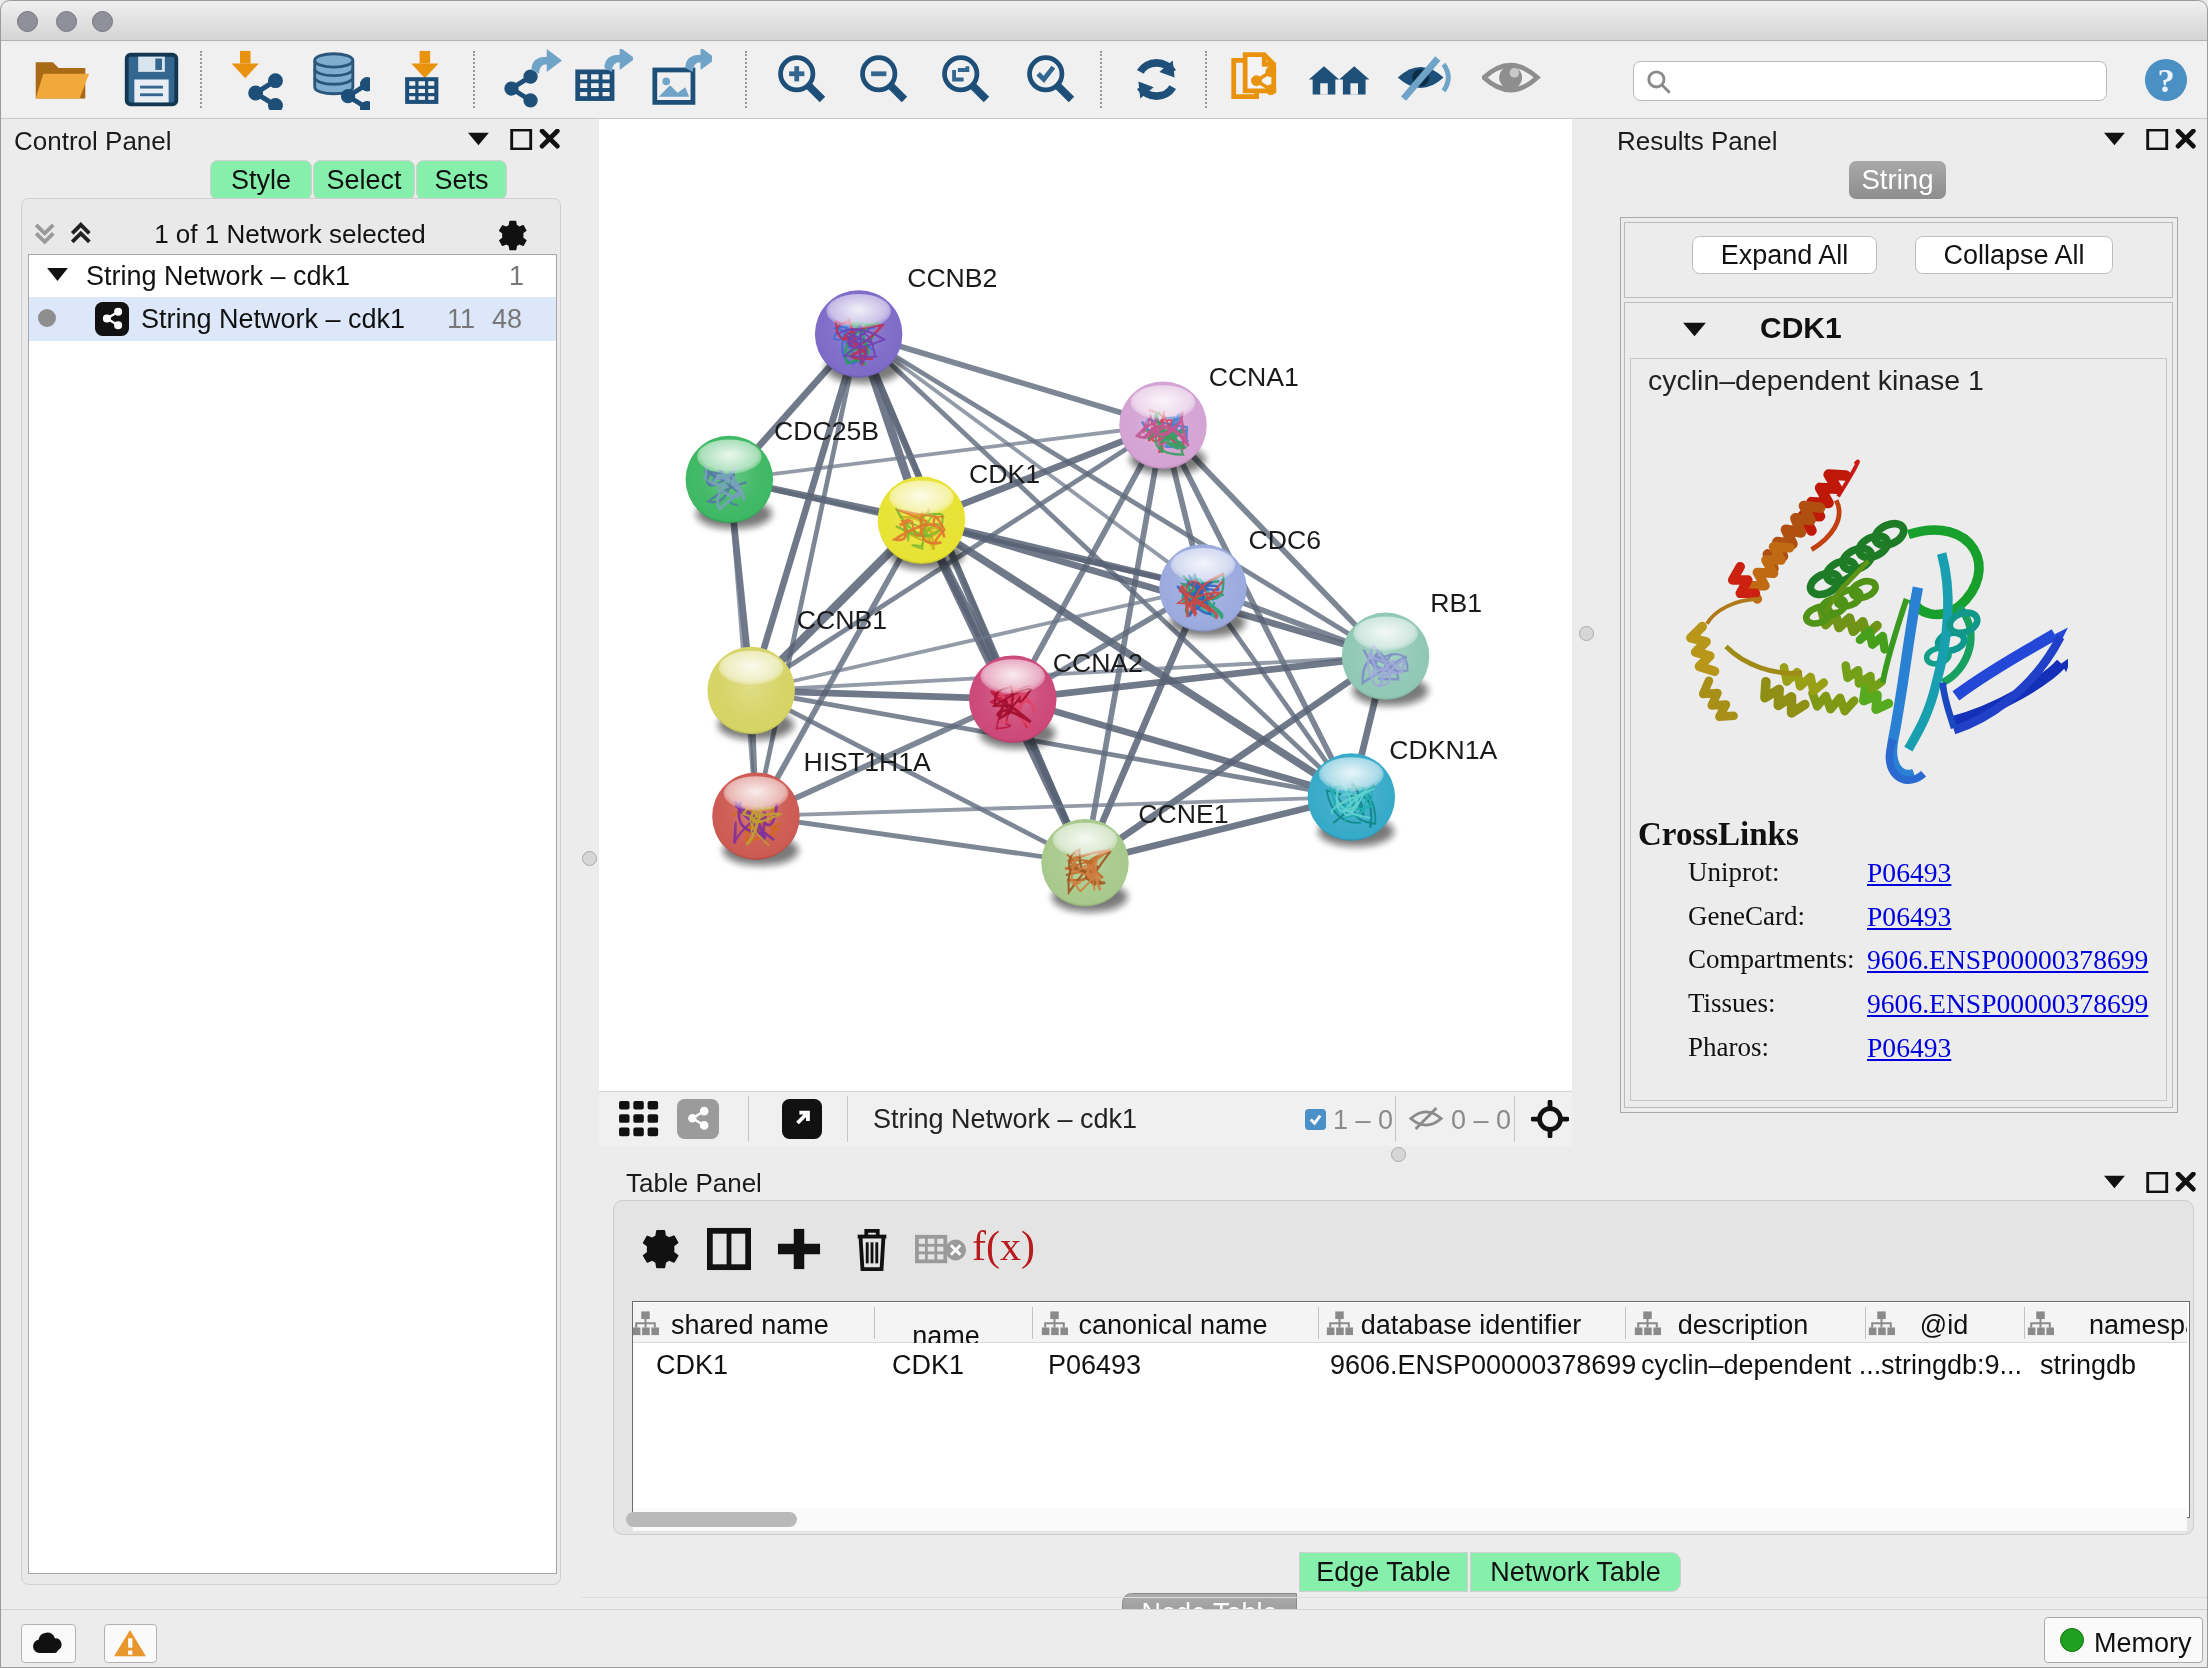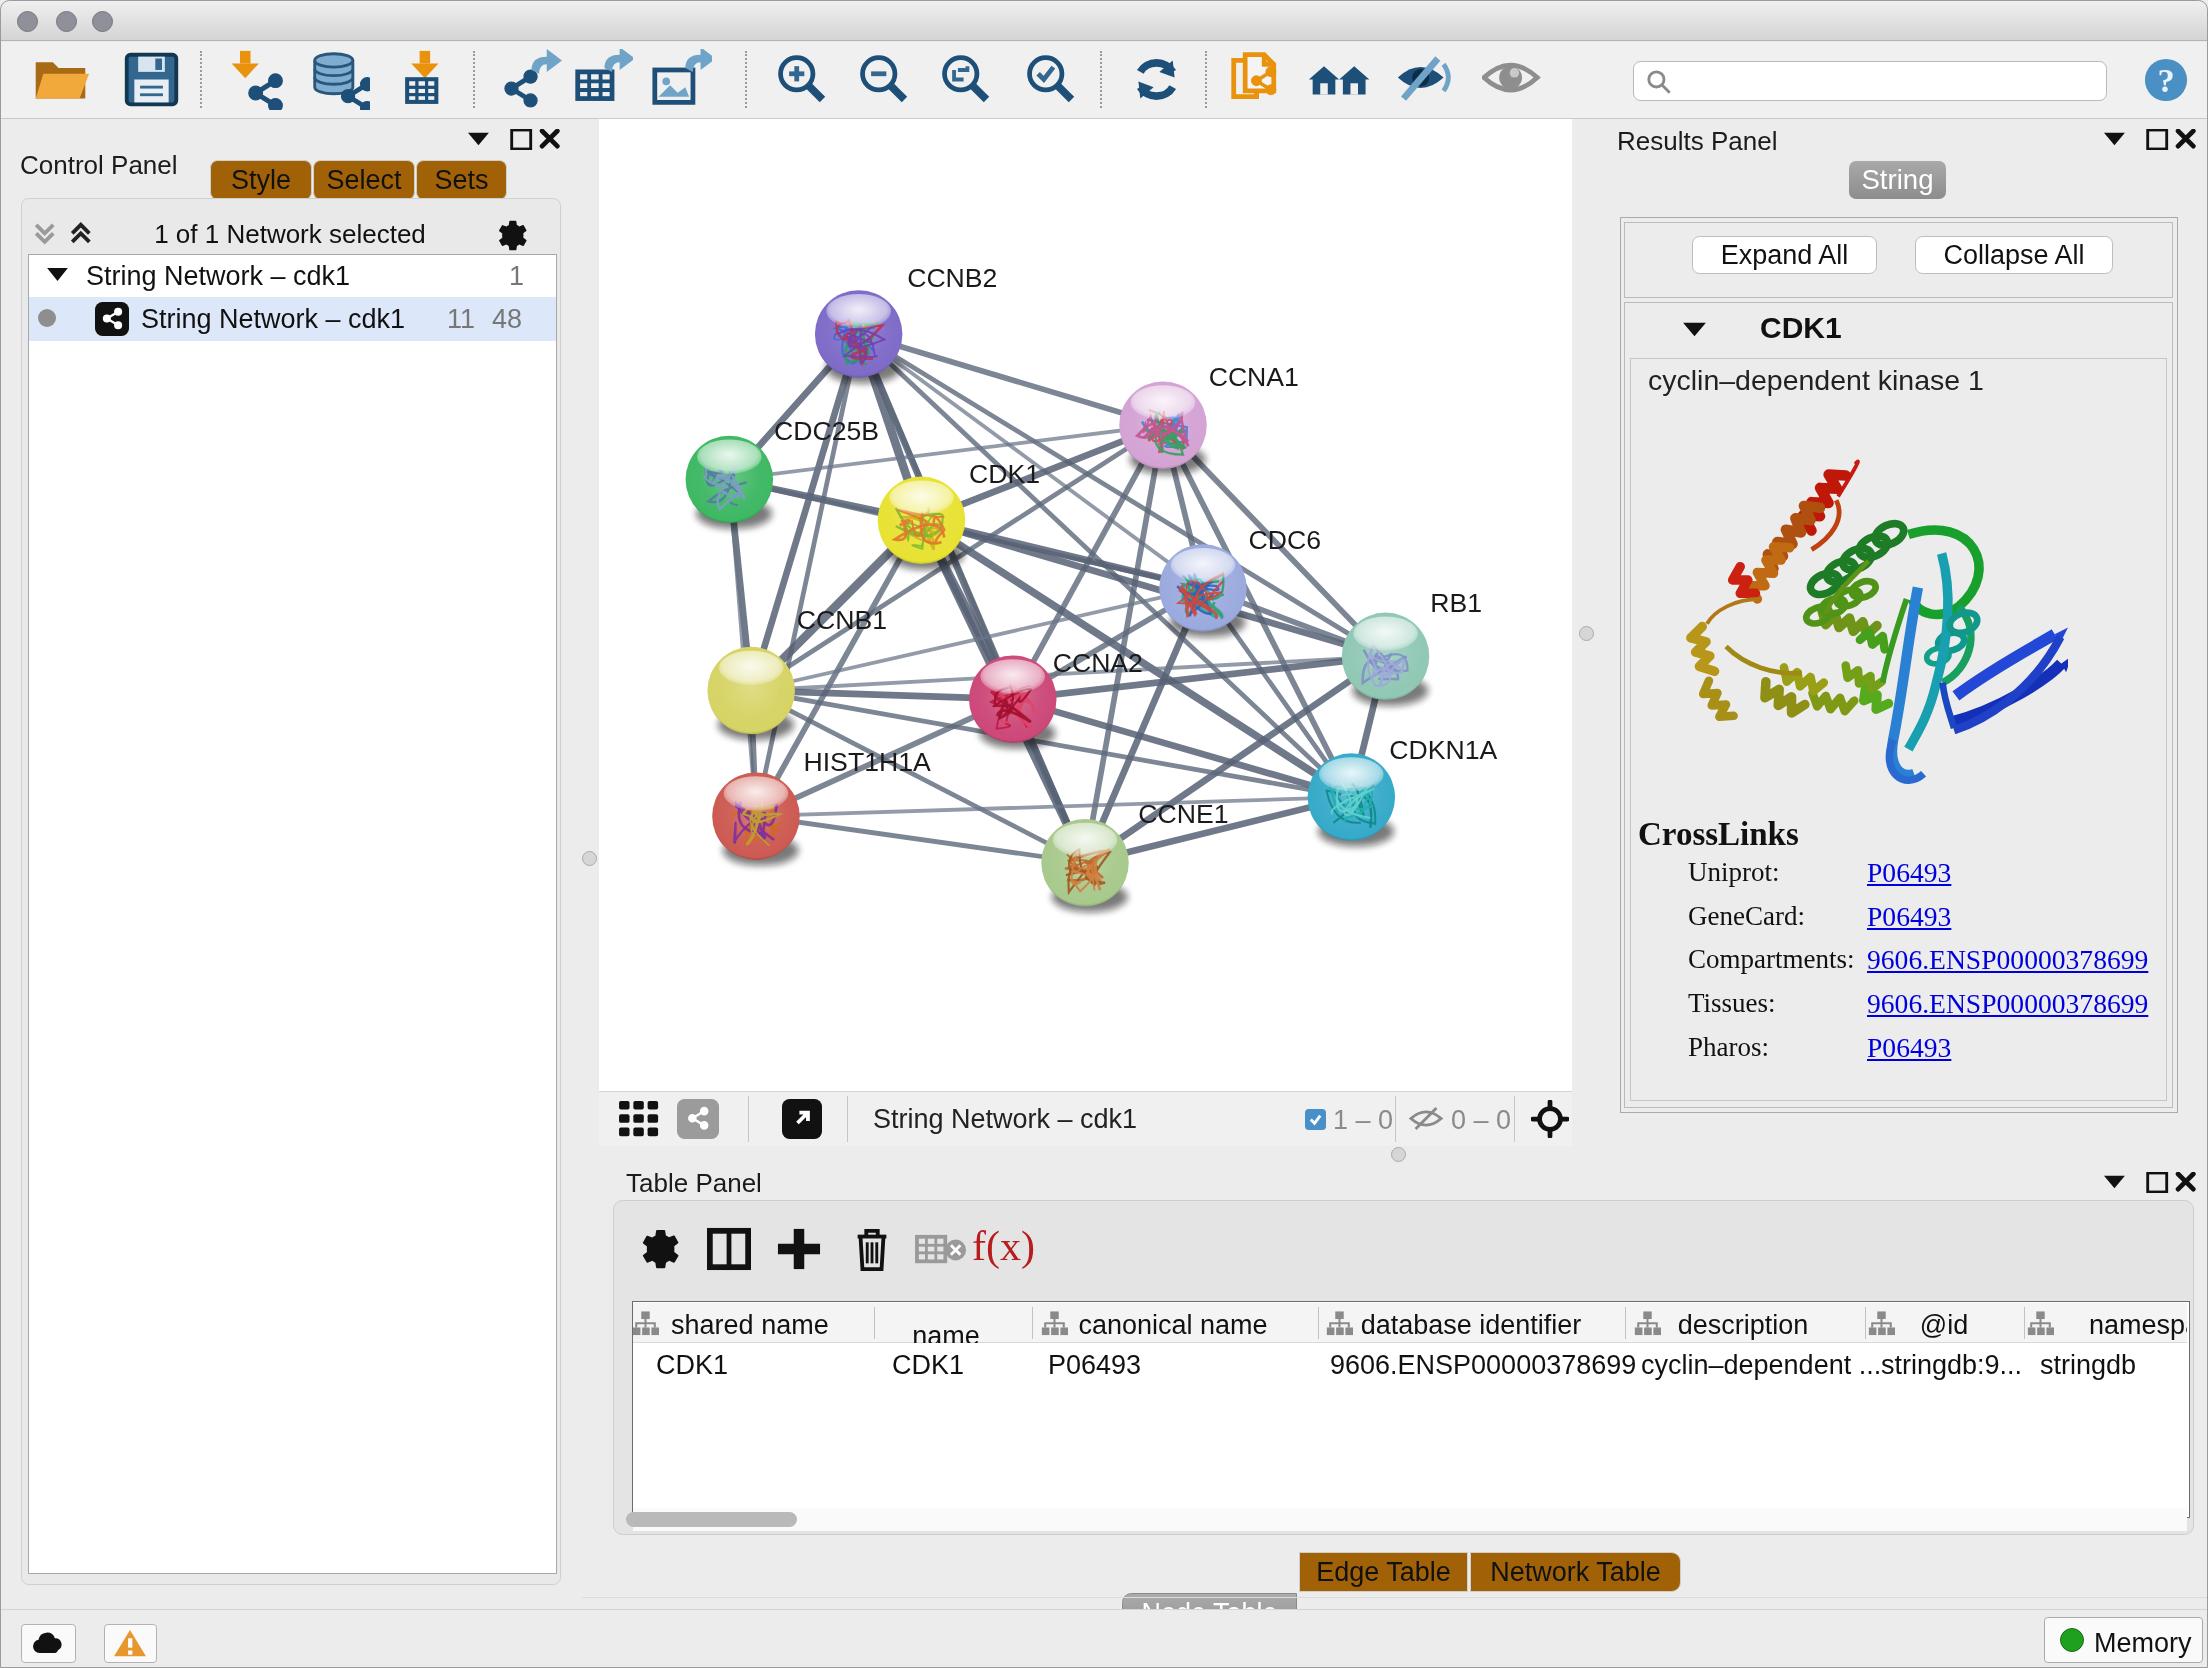--- a/index.html
+++ b/index.html
@@ -2,21 +2,21 @@
 <html style="font-size:15px"><head>
 <meta charset="utf-8">
 <style>
   * { margin:0; padding:0; box-sizing:border-box; }
   html,body { width:2208px; height:1668px; font-family:"Liberation Sans", sans-serif; background:#ececec; }
   #win { position:relative; width:2208px; height:1668px; background:#ececec; overflow:hidden; }
   .abs { position:absolute; }
   .tsep { position:absolute; top:51px; height:57px; width:0; border-left:2.9px dotted #9a9a9a; }
   .vsep { position:absolute; width:0; border-left:1.9px solid #c6c6c6; }
   .phdr { position:absolute; font-size:26px; color:#1b1b1b; }
-  .tab { position:absolute; height:40px; border:1px solid #cfcfcf; background:#a16207;
+  .tab { position:absolute; height:40px; border:1px solid #cfcfcf; background:#86efac;
     border-radius:7.6px; font-size:27px; color:#111; text-align:center; }
   .tabsel { background:linear-gradient(#ababab,#8a8a8a); color:#fff; border:1px solid #8a8a8a;margin-top:41px; }
   .wbtn { position:absolute; background:#fff; border:1px solid #bdbdbd; border-radius:7.6px;
     font-size:27px; color:#111; text-align:center; }
   .link { color:#0000dd; text-decoration:underline; }
   .serif { font-family:"Liberation Serif", serif; }
 </style>
 </head>
 <body>
 <div id="win">
@@ -188,21 +188,21 @@
   <div class="tsep" style="left:745px;"></div>
   <div class="tsep" style="left:1100px;"></div>
   <div class="tsep" style="left:1205px;"></div>
 
   <div class="abs" style="left:1633px;top:61px;width:474px;height:40px;background:#fff;border:1.9px solid #b9b9b9;border-radius:7.6px;"></div>
   <svg class="abs" style="left:1645px;top:68px;" width="28.5" height="28.5" viewBox="0 0 30 30">
     <circle cx="12" cy="12" r="8" fill="none" stroke="#8a8a8a" stroke-width="3"></circle>
     <line x1="18" y1="18" x2="26" y2="26" stroke="#8a8a8a" stroke-width="3"></line>
   </svg>
 
-  <div class="phdr" style="left:20px;top:126px;margin-top:24px;">Control Panel</div>
+  <div class="phdr" style="left:14px;top:126px;">Control Panel</div>
   <svg class="abs" style="left:468px;top:129px;" width="95" height="21" viewBox="0 0 100 22">
     <path d="M0,4 L22,4 L11,17 Z" fill="#111"></path>
     <rect x="46" y="1" width="20" height="20" fill="none" stroke="#111" stroke-width="3"></rect>
     <path d="M78,2 L94,18 M94,2 L78,18" stroke="#111" stroke-width="5" stroke-linecap="round"></path>
   </svg>
   <div class="tab tabsel" style="left:82px;top:160px;width:127px;line-height:38px;">Network</div>
   <div class="tab" style="left:210px;top:160px;width:102px;line-height:38px;">Style</div>
   <div class="tab" style="left:313px;top:160px;width:102px;line-height:38px;">Select</div>
   <div class="tab" style="left:416px;top:160px;width:91px;line-height:38px;">Sets</div>
   <div class="abs" style="left:21px;top:198px;width:540px;height:1387px;background:#e9e9e9;border:1px solid #cfcfcf;border-radius:7.6px;"></div>

